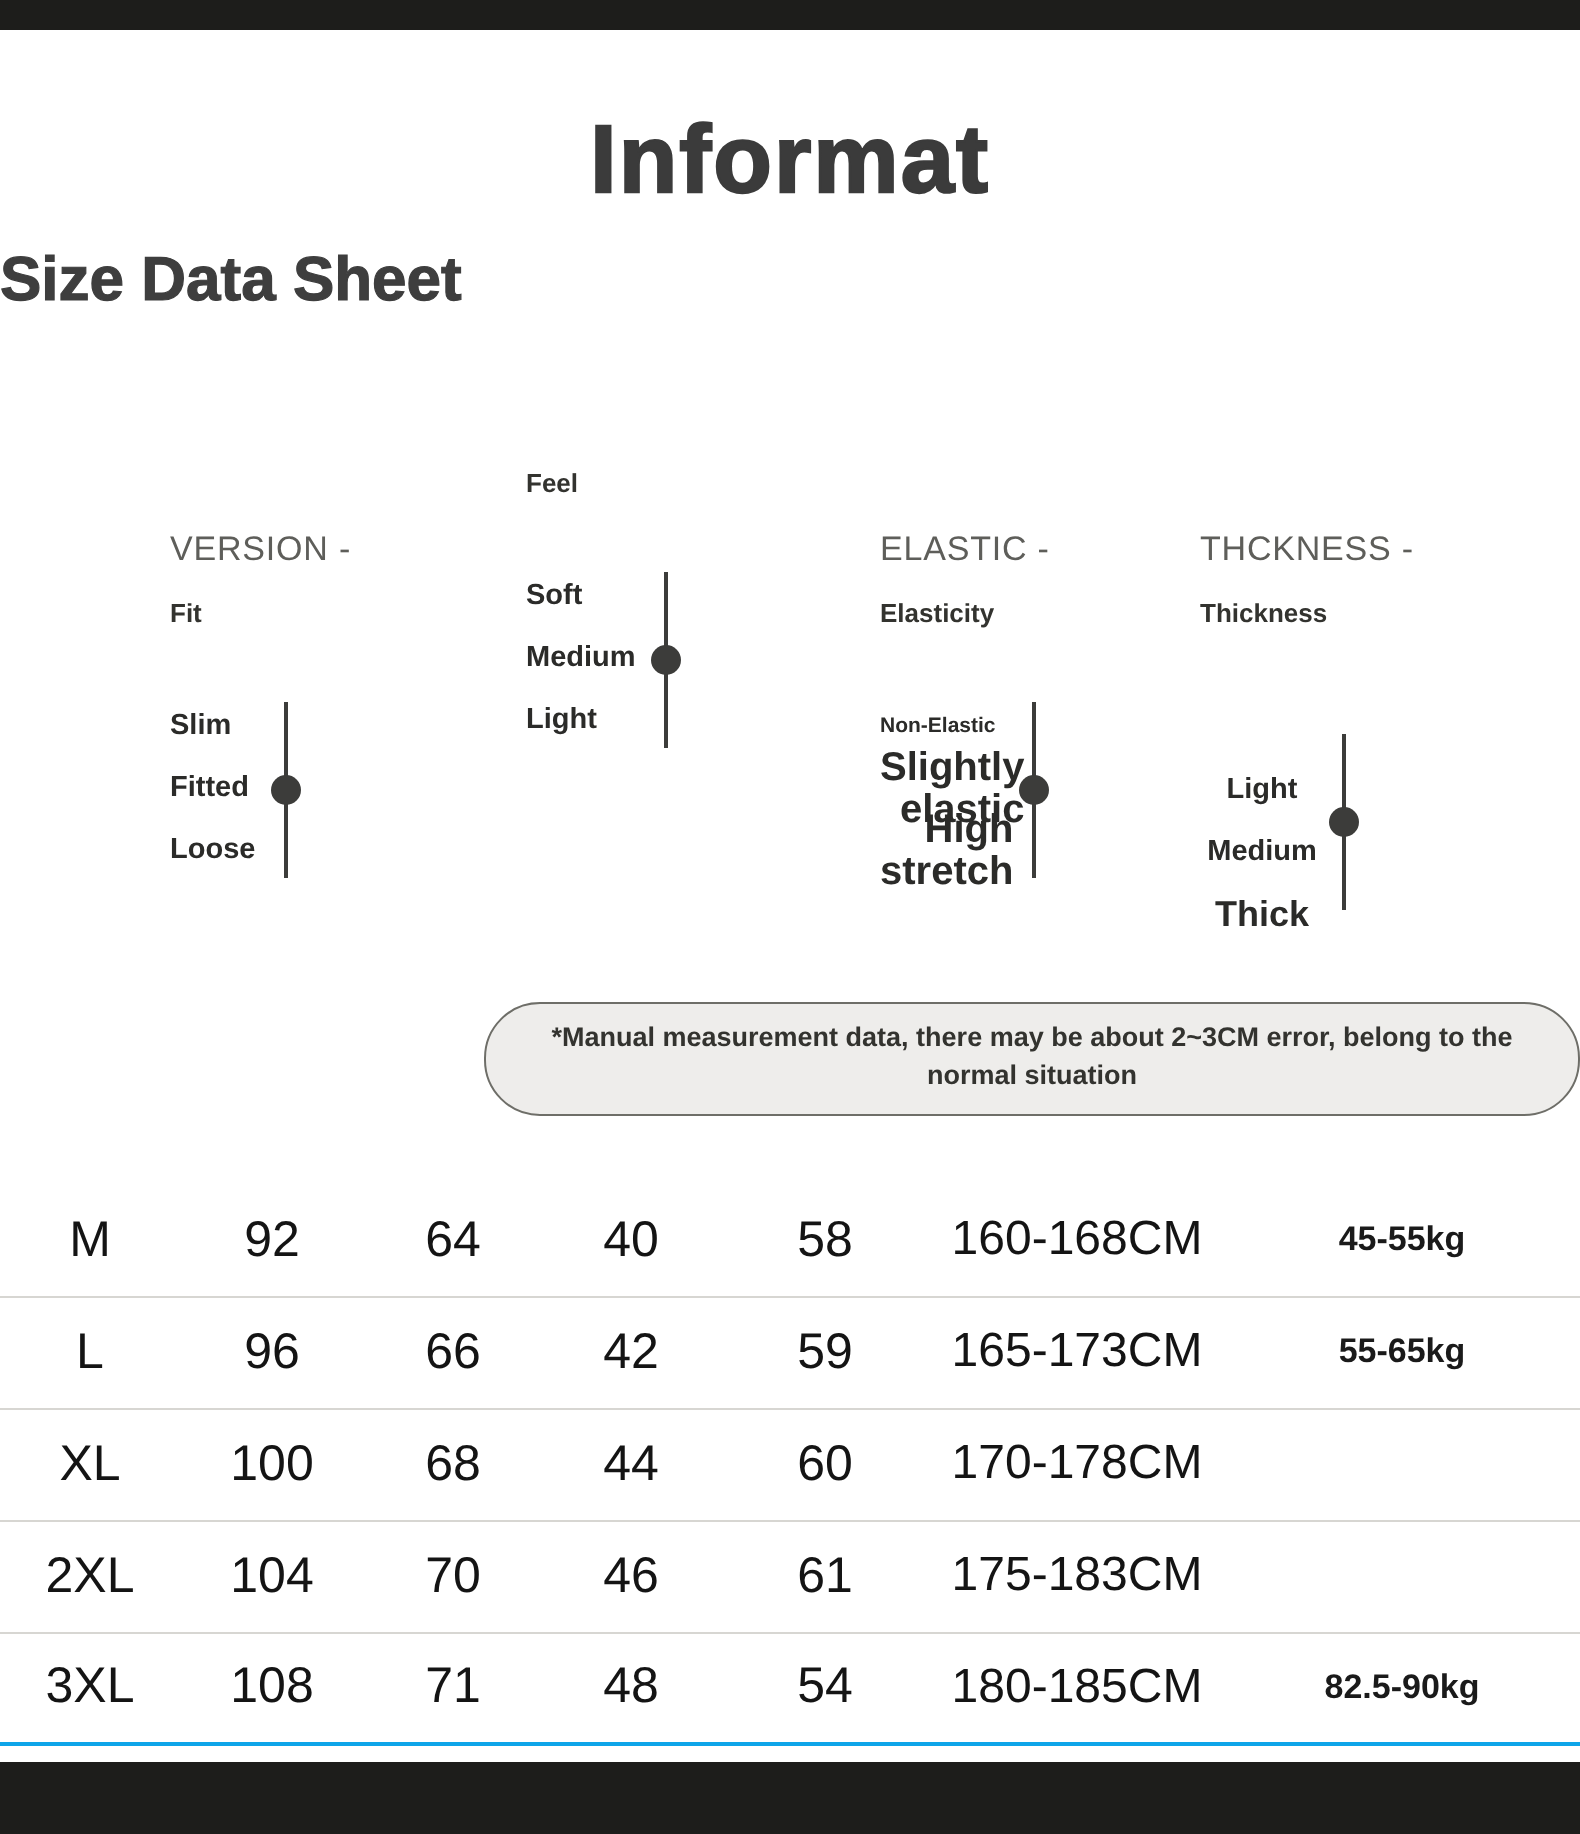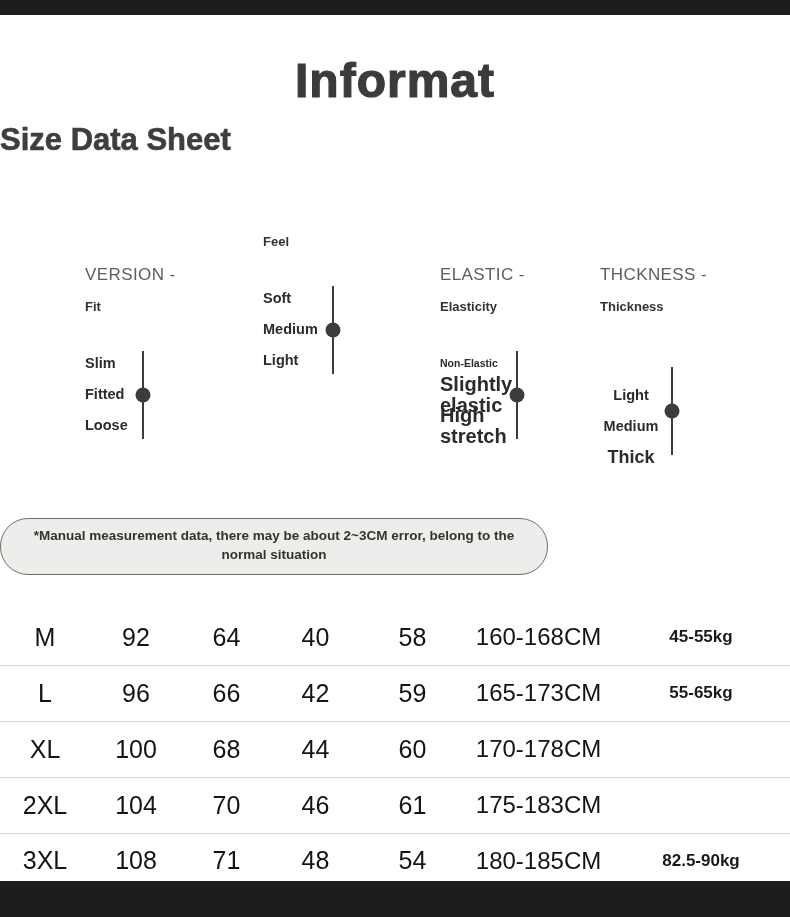--- a/index.html
+++ b/index.html
@@ -80,31 +80,31 @@
   }
   .scale-dot {
     position:absolute;
     left:50%; top:50%;
     width:15px; height:15px;
     transform:translate(-50%,-50%);
     border-radius:50%;
     background:#3c3c3a;
   }
   
-  .scale-col:nth-child(3) .scale-labels { width:66px; }
+  .scale-col:nth-child(3) .scale-labels { width:66px;text-align:right; }
   .scale-col:nth-child(3) .scale-option { font-size:20px; }
   .scale-col:nth-child(3) .scale-option:nth-child(1) { font-size:10.5px; white-space:nowrap; }
   .scale-col:nth-child(3) .scale-track { margin-left:10px; }
   .scale-col:nth-child(4) .scale-labels { width:62px; align-items:center; text-align:right;margin-top:32px; }
   .scale-col:nth-child(4) .scale-option { justify-content:flex-end; }
   .scale-col:nth-child(4) .scale-option:nth-child(3) { font-size:18px; }
   .scale-col:nth-child(4) .scale-track { margin-left:9px; }
 
   
-  .note-wrap { margin-top:45px; display:flex; justify-content:flex-start; }
+  .note-wrap { margin-top:28px; display:flex; justify-content:flex-end; }
   .note {
     width:548px;
     border:1px solid #6e6e68;
     border-radius:28px;
     padding:8px 30px 9px 30px;
     font-size:13.5px; font-weight:bold; color:#33332f;
     text-align:center; line-height:1.4;
     background:#eeedeb;
   }
 

